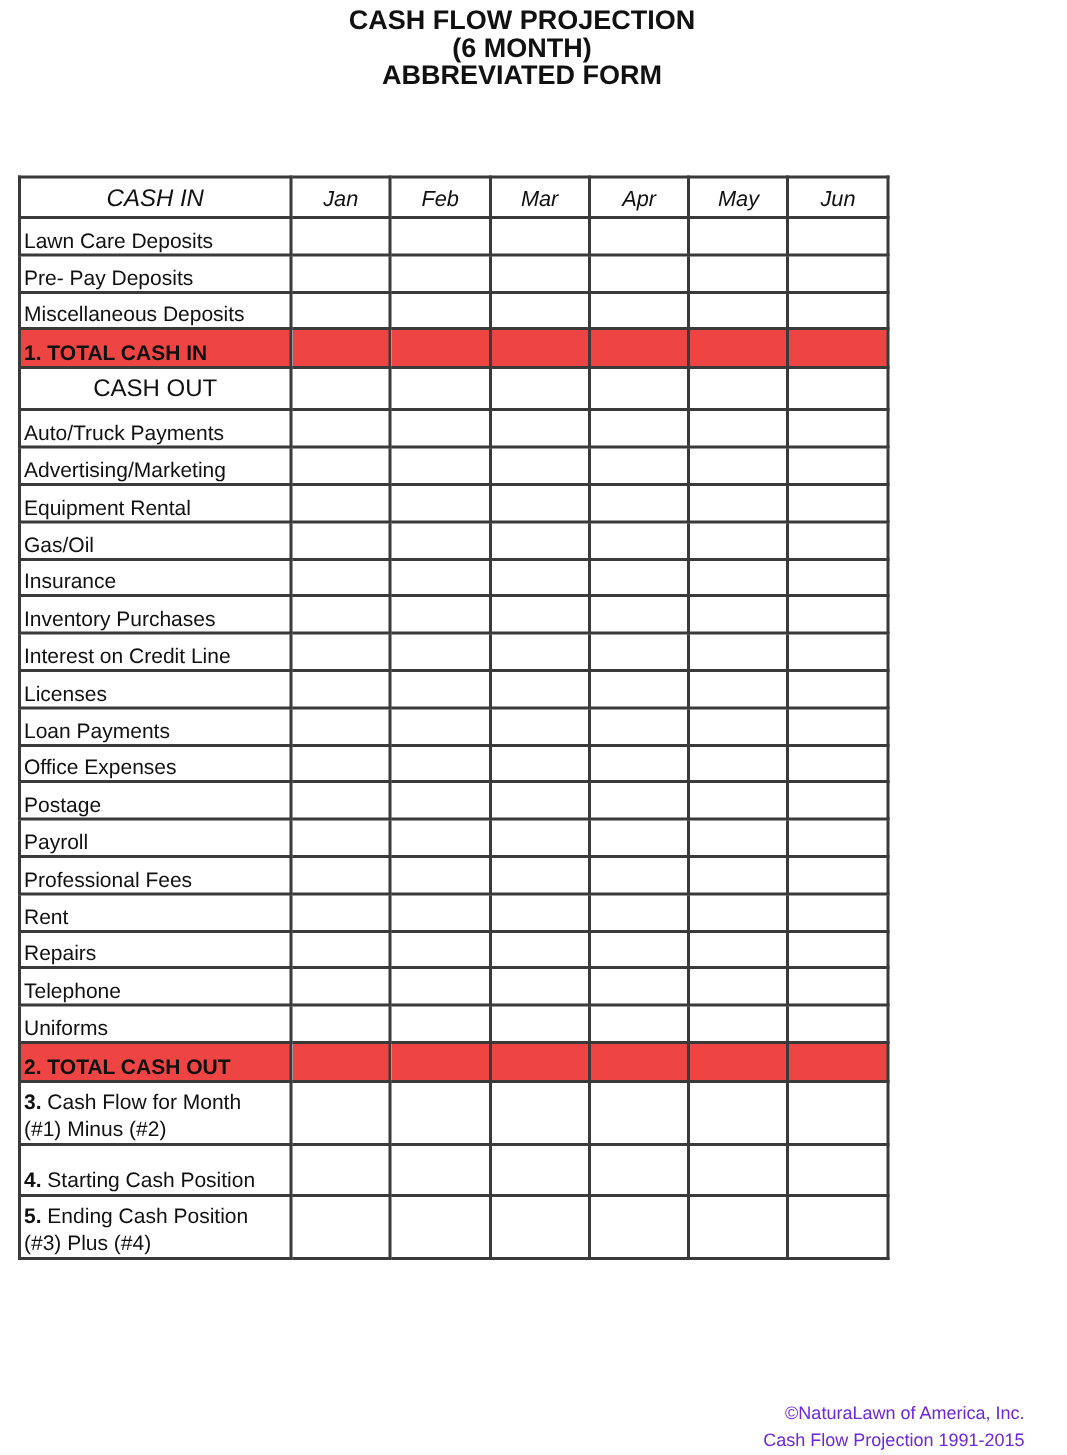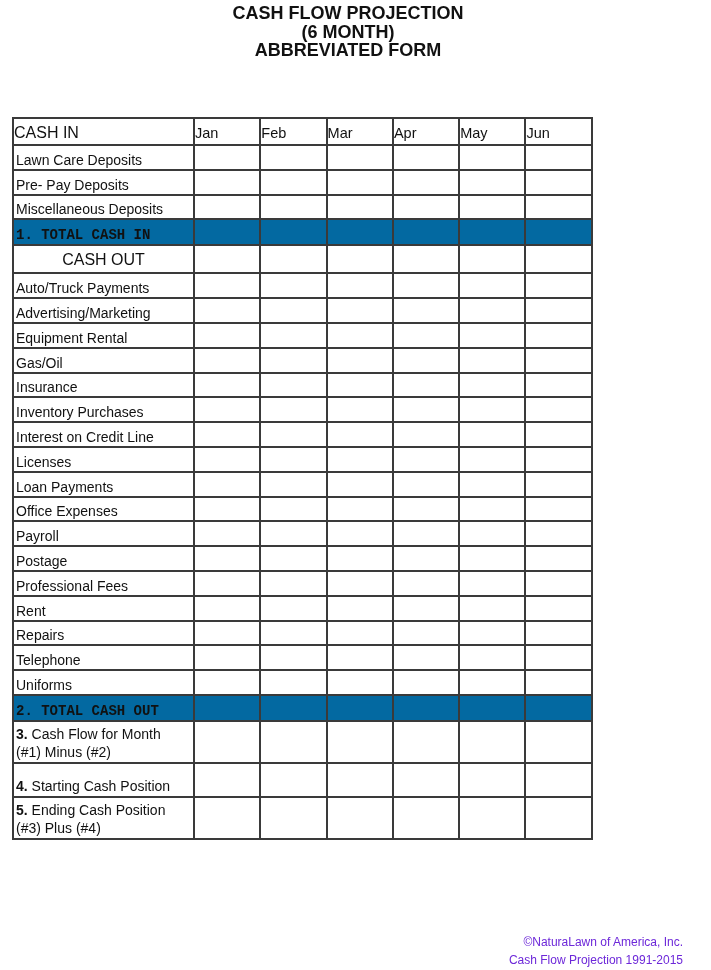--- a/index.html
+++ b/index.html
@@ -18,24 +18,24 @@
     }
     table.cf td {
       border: 2px solid #3a3a3a;
       padding: 0 0 0 2px;
       font-size: 14px;
       vertical-align: bottom;
       overflow: hidden; white-space: nowrap;
     }
     col.c-label { width: 181px; }
     col.c-m { width: 66.3px; }
-    tr.hdr td { height: 23px; font-size: 14.5px; padding: 0; vertical-align: middle; padding-top: 2px; }
+    tr.hdr td { height: 23px; text-align: center; font-size: 14.5px; padding: 0; vertical-align: middle; padding-top: 2px; font-style: italic; }
     tr.hdr td.lbl { font-size: 16px; }
     tr.row td { height: 21.8px; padding-bottom: 1px; }
-    tr.total td { background: #0369a1; height: 23px; font-weight: bold; padding-bottom: 1px; font-family: Liberation Mono, monospace; }
+    tr.total td { background: #ef4444; height: 23px; font-weight: bold; padding-bottom: 1px; }
     tr.subhdr td { height: 24px; vertical-align: middle; }
     tr.subhdr td.lbl { text-align: center; font-size: 16px; padding: 2px 0 0 0; }
     tr.tall3 td { height: 37px; vertical-align: top; padding-top: 3px; line-height: 18px; }
     tr.tall4 td { height: 30px; vertical-align: bottom; padding-bottom: 2px; }
     tr.tall5 td { height: 37px; vertical-align: top; padding-top: 3px; line-height: 18px; }
     .num { font-weight: bold; }
     .line2 { display: block; }
     .footer {
       position: absolute; right: 28px; top: 933px; text-align: right;
       font-size: 12px; line-height: 18px; color: #6d28d9;
@@ -199,30 +199,30 @@
       <tr class="row">
         <td class="lbl">Office Expenses</td>
         <td></td>
         <td></td>
         <td></td>
         <td></td>
         <td></td>
         <td></td>
       </tr>
       <tr class="row">
+        <td class="lbl">Postage</td>
+        <td></td>
+        <td></td>
+        <td></td>
+        <td></td>
+        <td></td>
+        <td></td>
+      </tr>
+      <tr class="row">
         <td class="lbl">Payroll</td>
-        <td></td>
-        <td></td>
-        <td></td>
-        <td></td>
-        <td></td>
-        <td></td>
-      </tr>
-      <tr class="row">
-        <td class="lbl">Postage</td>
         <td></td>
         <td></td>
         <td></td>
         <td></td>
         <td></td>
         <td></td>
       </tr>
       <tr class="row">
         <td class="lbl">Professional Fees</td>
         <td></td>

